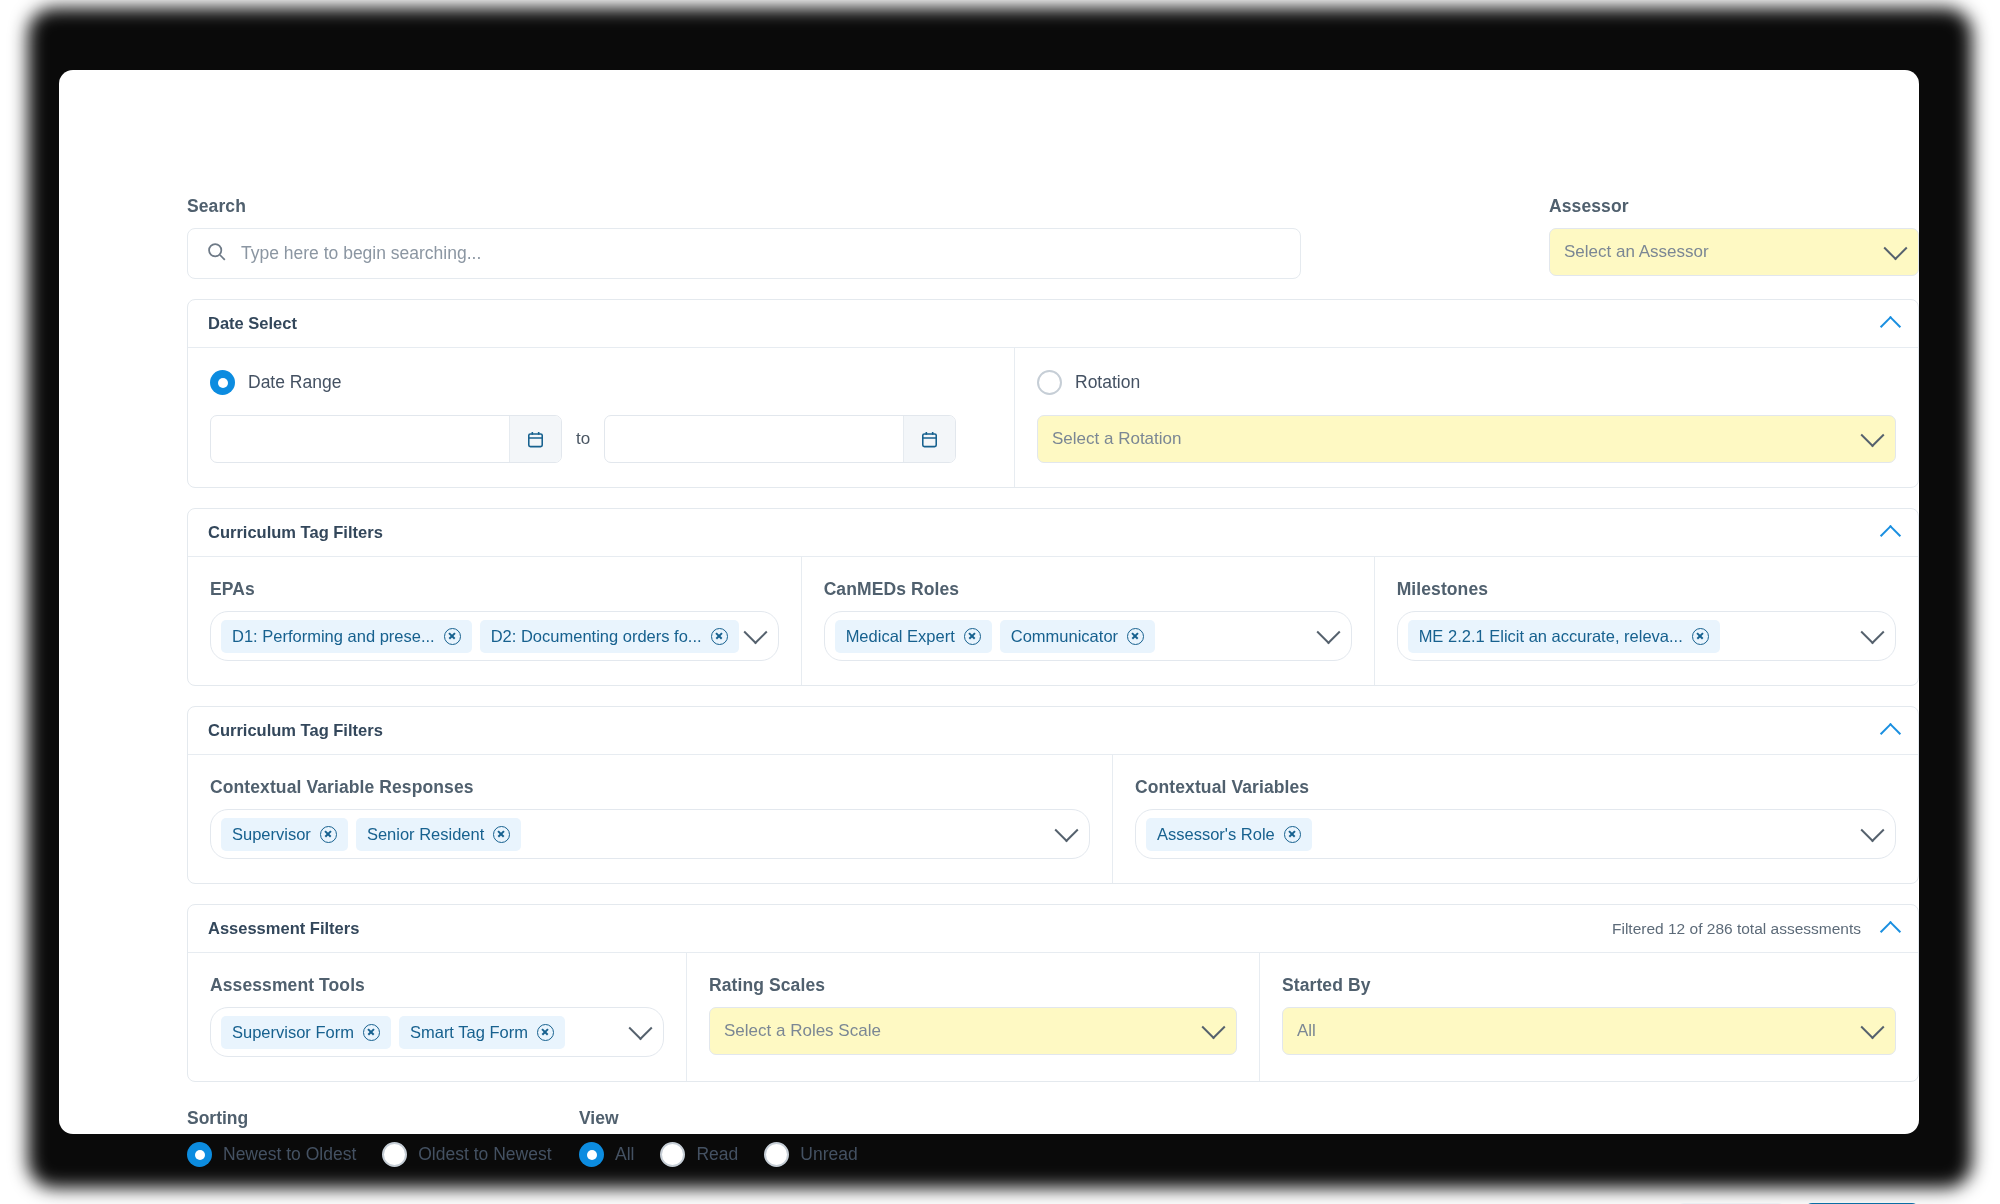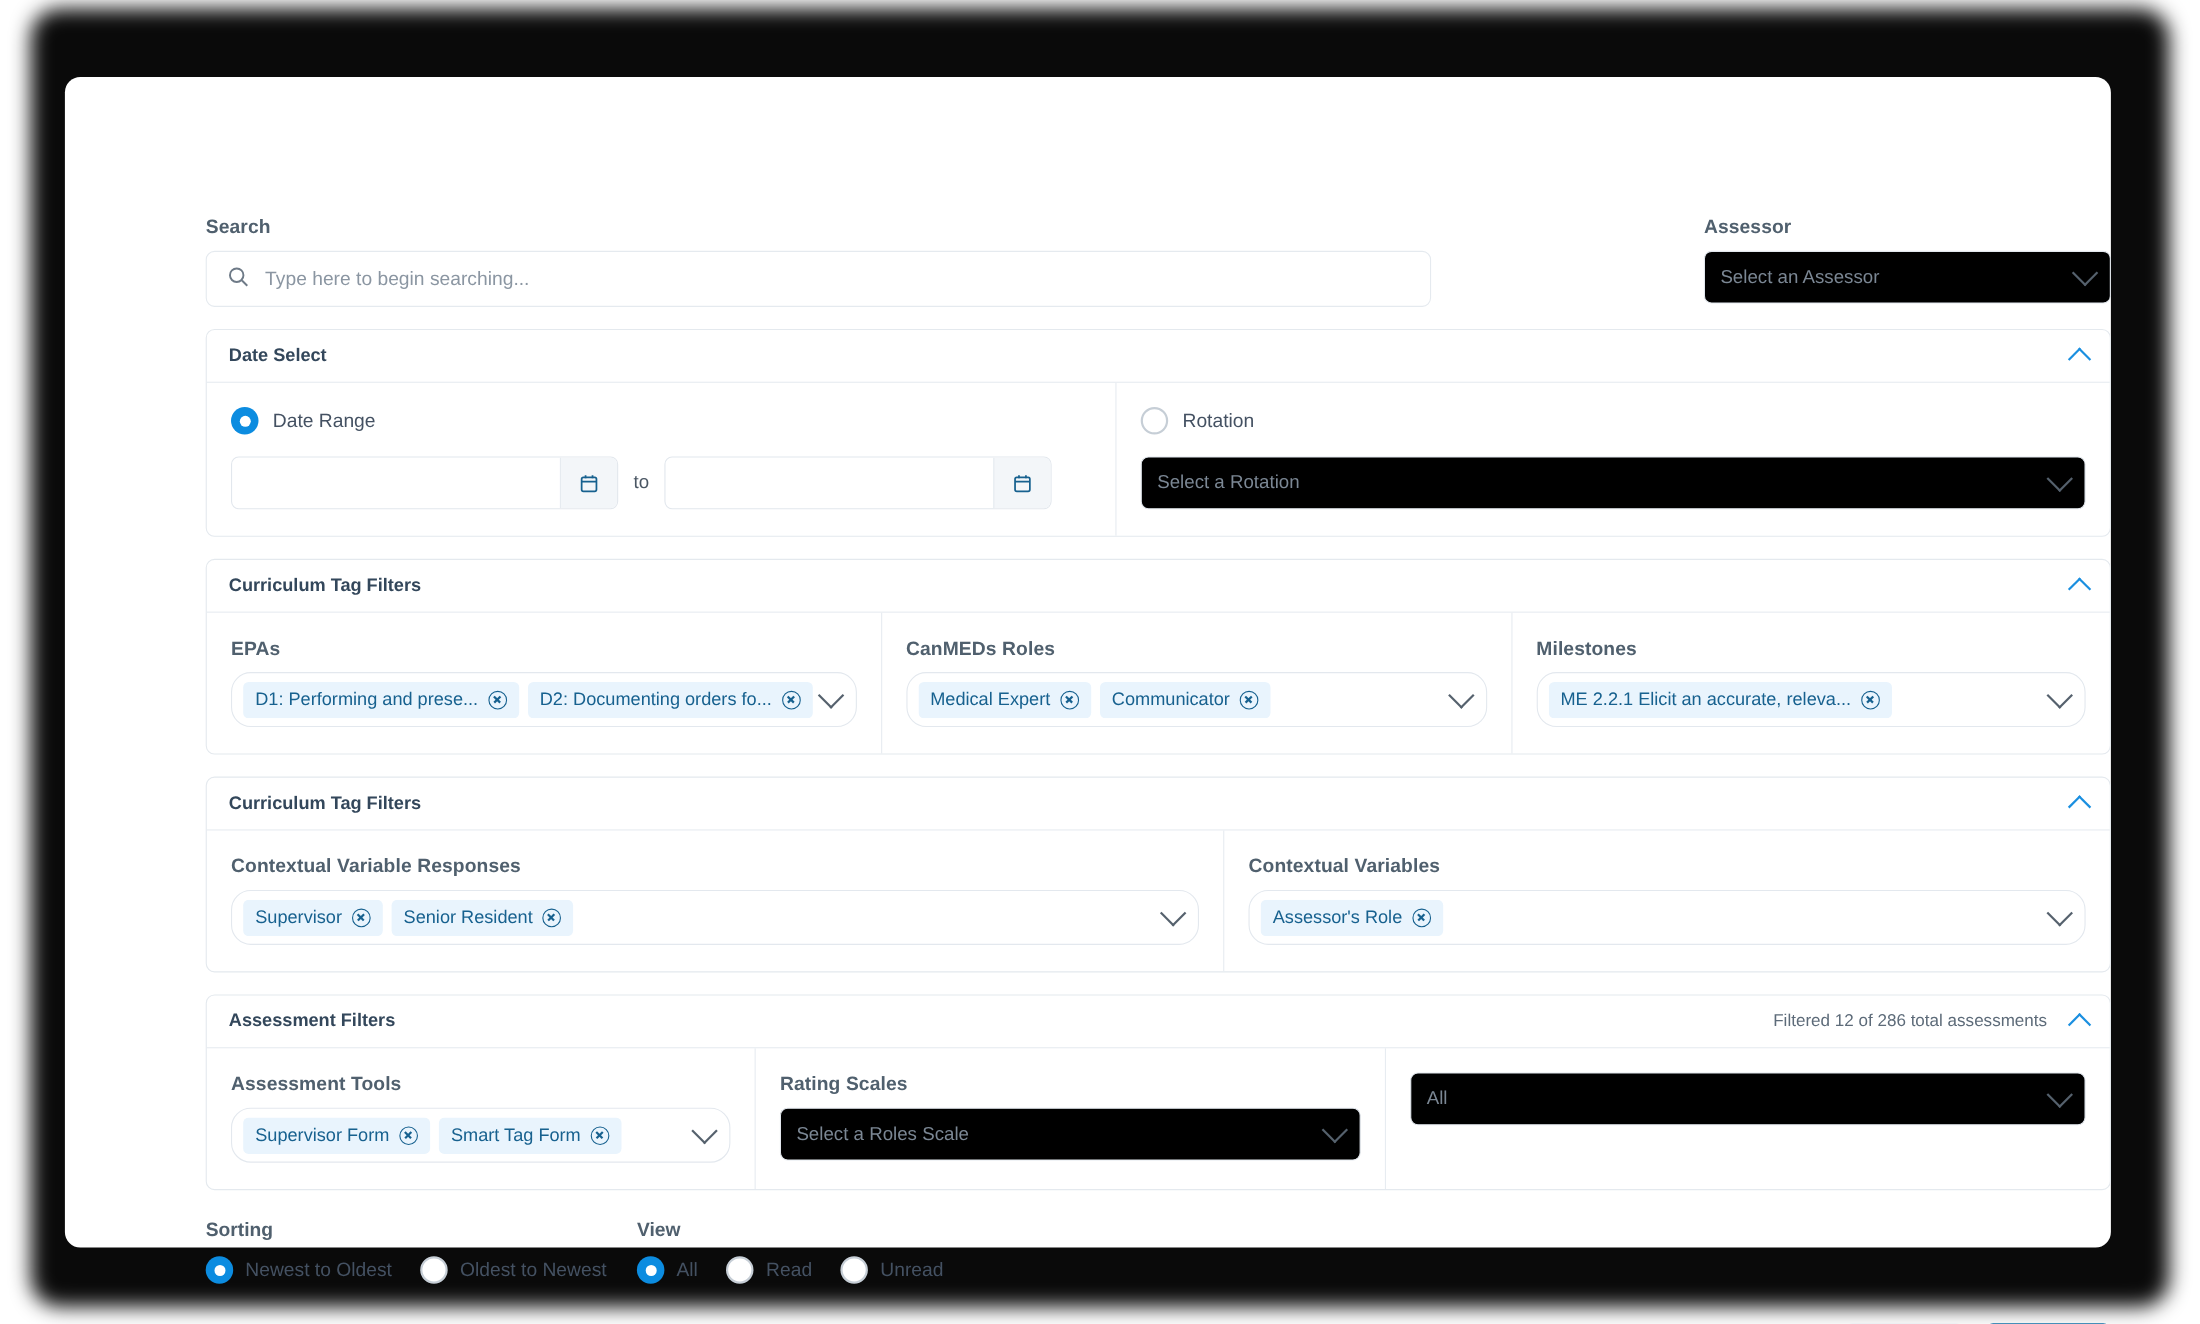--- a/index.html
+++ b/index.html
@@ -37,21 +37,21 @@
   
   .field-label {
     font-size: 17.5px; font-weight: bold; color: #50606e;
     letter-spacing: .1px; margin-bottom: 11px;
   }
   .sec-title {
     font-size: 16.5px; font-weight: bold; color: #33475b;
   }
   .input-box {
     height: 48px; border: 1px solid #e2e7ed; border-radius: 7px;
-    background: #000000; display: flex; align-items: center;
+    background: #fef9c3; display: flex; align-items: center;
     padding: 12px 14px; font-size: 17px; color: #7b8794;
   }
   .chev {
     width: 17px; height: 17px; flex: none;
     border-right: 2.2px solid #55616d;
     border-bottom: 2.2px solid #55616d;
     transform: rotate(45deg) translate(-3px,-3px);
   }
   .sec-chev {
     width: 15px; height: 15px; flex: none;
@@ -352,20 +352,21 @@
             </div>
           </div>
           <div class="cell" style="flex:0 0 573px;">
             <div class="field-label">Rating Scales</div>
             <div class="input-box">
               <span class="ph">Select a Roles Scale</span>
               <span class="chev"></span>
             </div>
           </div>
           <div class="cell">
+            <div class="field-label">Started By</div>
             <div class="input-box">
               <span class="ph">All</span>
               <span class="chev"></span>
             </div>
           </div>
         </div>
       </div>
 
       <div class="bottom">
         <div class="sorting-col">

